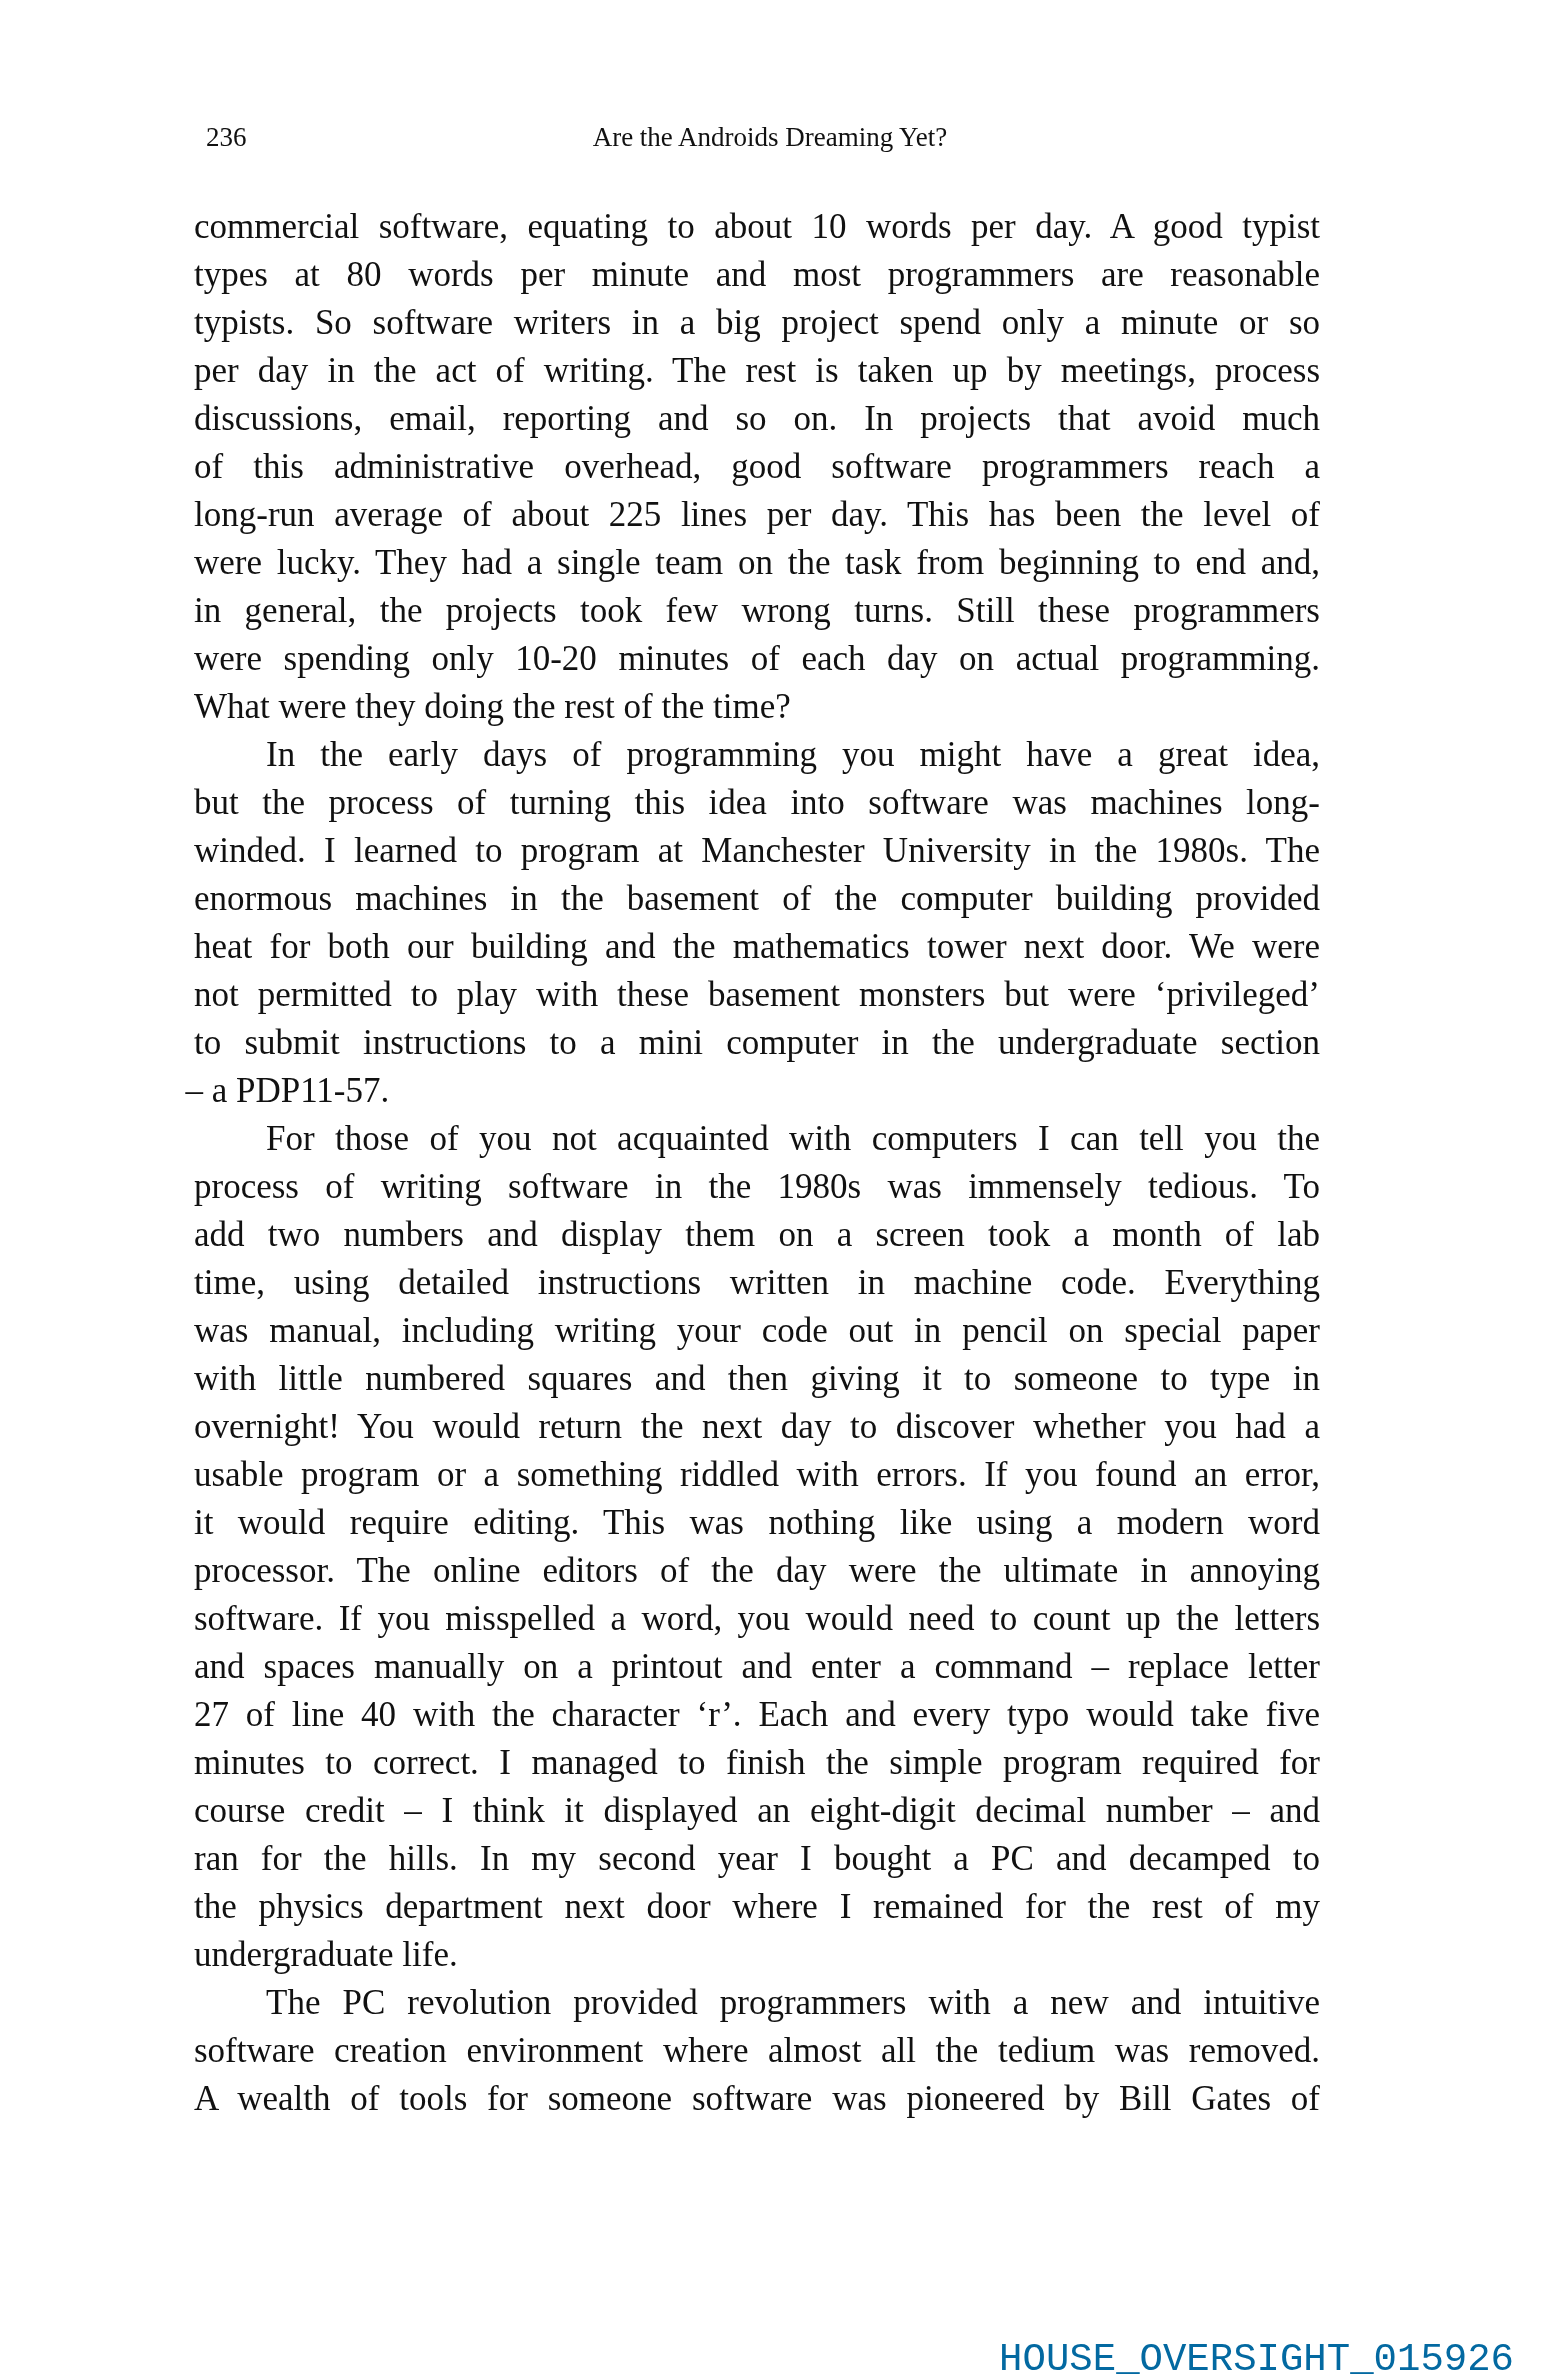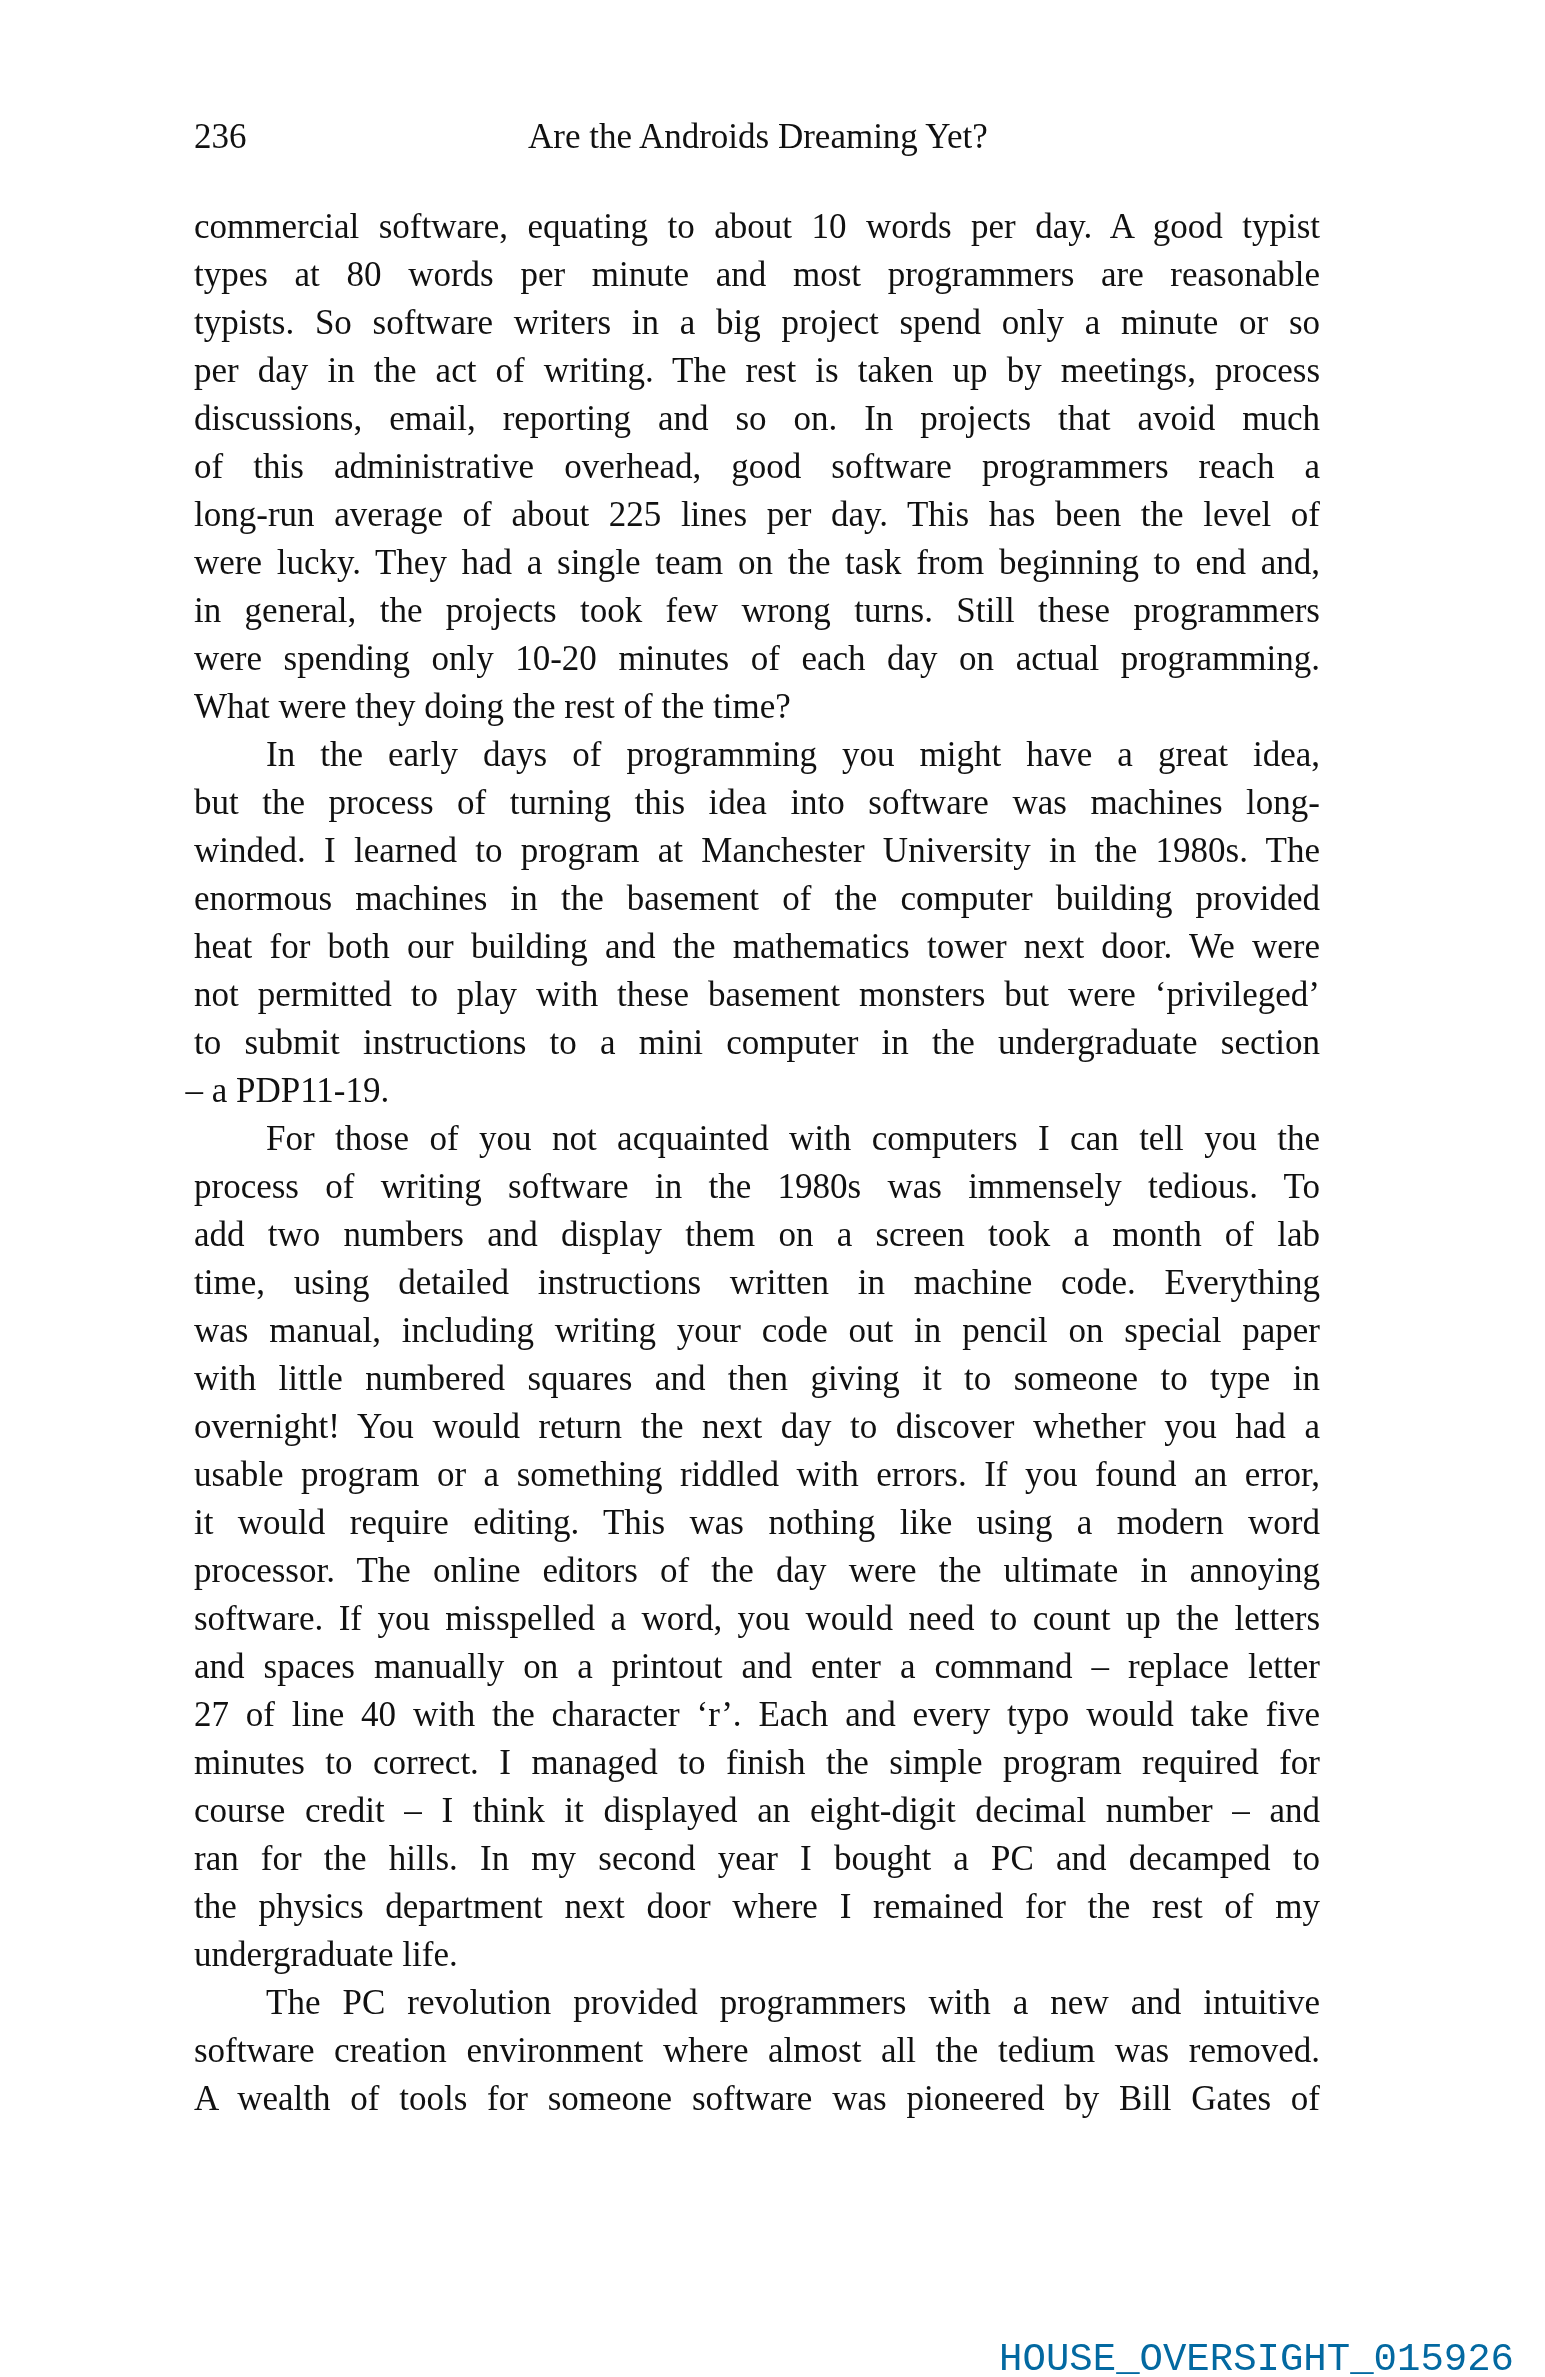--- a/index.html
+++ b/index.html
@@ -16,25 +16,25 @@
     }
     .page {
       position: absolute;
       left: 0; top: 0;
       width: 1545px;
       height: 2377px;
     }
     .running-head {
       position: absolute;
       top: 120px;
-      left: 194px;
+      left: 206px;
       width: 1128px;
       height: 34px;
       font-family: "Liberation Serif", "DejaVu Serif", serif;
-      font-size: 35px;
+      font-size: 27px;
       line-height: 34px;
     }
     .page-number {
       position: absolute;
       left: 0;
       top: 0;
     }
     .book-title {
       position: absolute;
       left: 0;
@@ -105,21 +105,21 @@
     </div>
 
     <div>
       <span class="line indent">In the early days of programming you might have a great idea,</span>
       <span class="line">but the process of turning this idea into software was machines long-</span>
       <span class="line">winded. I learned to program at Manchester University in the 1980s. The</span>
       <span class="line">enormous machines in the basement of the computer building provided</span>
       <span class="line">heat for both our building and the mathematics tower next door. We were</span>
       <span class="line">not permitted to play with these basement monsters but were ‘privileged’</span>
       <span class="line">to submit instructions to a mini computer in the undergraduate section</span>
-      <span class="line last outdent">– a PDP11-19.</span>
+      <span class="line last outdent">– a PDP11-57.</span>
     </div>
 
     <div>
       <span class="line indent">For those of you not acquainted with computers I can tell you the</span>
       <span class="line">process of writing software in the 1980s was immensely tedious. To</span>
       <span class="line">add two numbers and display them on a screen took a month of lab</span>
       <span class="line">time, using detailed instructions written in machine code. Everything</span>
       <span class="line">was manual, including writing your code out in pencil on special paper</span>
       <span class="line">with little numbered squares and then giving it to someone to type in</span>
       <span class="line">overnight! You would return the next day to discover whether you had a</span>

